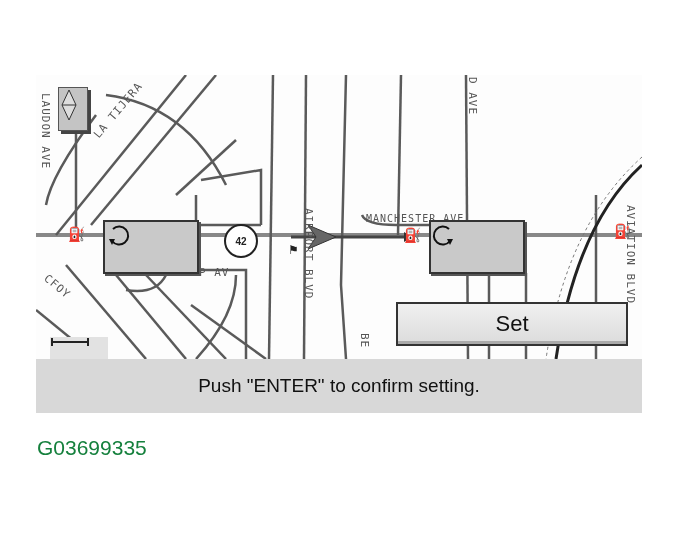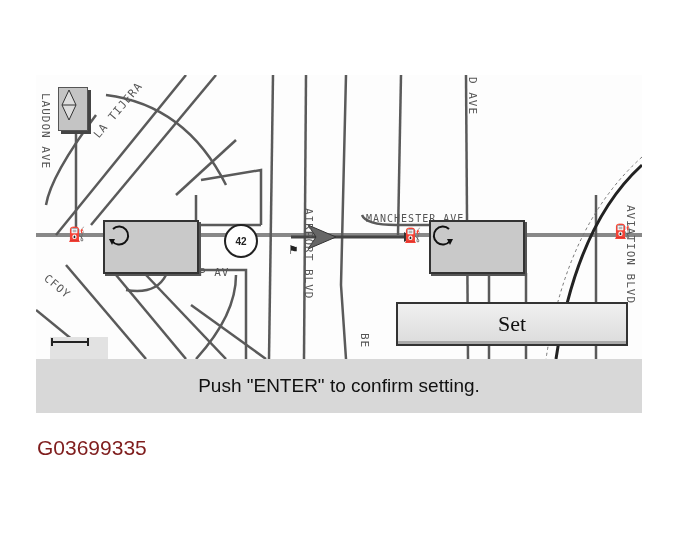--- a/index.html
+++ b/index.html
@@ -4,27 +4,27 @@
 <style>
   html, body { margin:0; padding:0; background:#ffffff; }
   body { width:680px; height:533px; position:relative; overflow:hidden; font-family:"Liberation Sans", sans-serif; }
   #screen { position:absolute; left:36px; top:75px; width:606px; height:338px; background:#ffffff; overflow:hidden; }
   #map { position:absolute; left:0; top:0; width:606px; height:284px; background:#fdfdfd; overflow:hidden; }
   #map svg { position:absolute; left:0; top:0; }
   .road-label { position:absolute; font-family:"DejaVu Sans Mono", monospace; font-size:11px; color:#555; letter-spacing:1px; }
   .vtext { writing-mode:vertical-rl; }
   .rot-btn { position:absolute; width:92px; height:50px; background:#c9c9c9; border:2px solid #333; box-shadow:2px 2px 0 #555; display:flex; align-items:center; justify-content:center; cursor:pointer; }
   .rot-btn svg { display:block; }
-  #set-btn { position:absolute; left:360px; top:227px; width:228px; height:40px; background:linear-gradient(#f0f0f0,#dcdcdc); border:2px solid #333; box-shadow:inset 0 -3px 0 #aaa; display:flex; align-items:center; justify-content:center; font-size:22px; color:#111; cursor:pointer; font-family:Liberation Serif, serif; }
+  #set-btn { position:absolute; left:360px; top:227px; width:228px; height:40px; background:linear-gradient(#f0f0f0,#dcdcdc); border:2px solid #333; box-shadow:inset 0 -3px 0 #aaa; display:flex; align-items:center; justify-content:center; font-size:22px; color:#111; cursor:pointer; font-family:Liberation Sans, sans-serif; }
   #compass { position:absolute; left:22px; top:12px; width:28px; height:42px; background:#c4c4c4; border:1px solid #555; box-shadow:3px 3px 0 #444; display:flex; align-items:center; justify-content:center; cursor:pointer; }
   #scale { position:absolute; left:14px; top:262px; width:58px; height:22px; background:#e2e2e2; display:flex; align-items:center; justify-content:center; }
   #message-bar { position:absolute; left:0; top:284px; width:606px; height:54px; background:#d8d8d8; display:flex; align-items:center; justify-content:center; font-size:19px; color:#111; font-family:"Liberation Sans", sans-serif; }
   #route-badge { position:absolute; left:188px; top:149px; width:30px; height:30px; border-radius:50%; background:#fff; border:2px solid #222; display:flex; align-items:center; justify-content:center; font-size:10px; font-weight:bold; color:#222; }
   .poi { position:absolute; font-size:14px; color:#222; }
-  #figure-id { position:absolute; left:37px; top:436px; font-size:21px; color:#7f1d1d; font-family:"Liberation Sans", sans-serif; }
+  #figure-id { position:absolute; left:37px; top:436px; font-size:21px; color:#15803d; font-family:"Liberation Sans", sans-serif; }
 </style>
 </head>
 <body>
 
 <div id="screen">
   <div id="map">
     <svg width="606" height="284" viewBox="0 0 606 284">
       <g stroke="#5a5a5a" stroke-width="2.5" fill="none">
 
         <line x1="0" y1="160" x2="606" y2="160" stroke="#888" stroke-width="4"></line>

